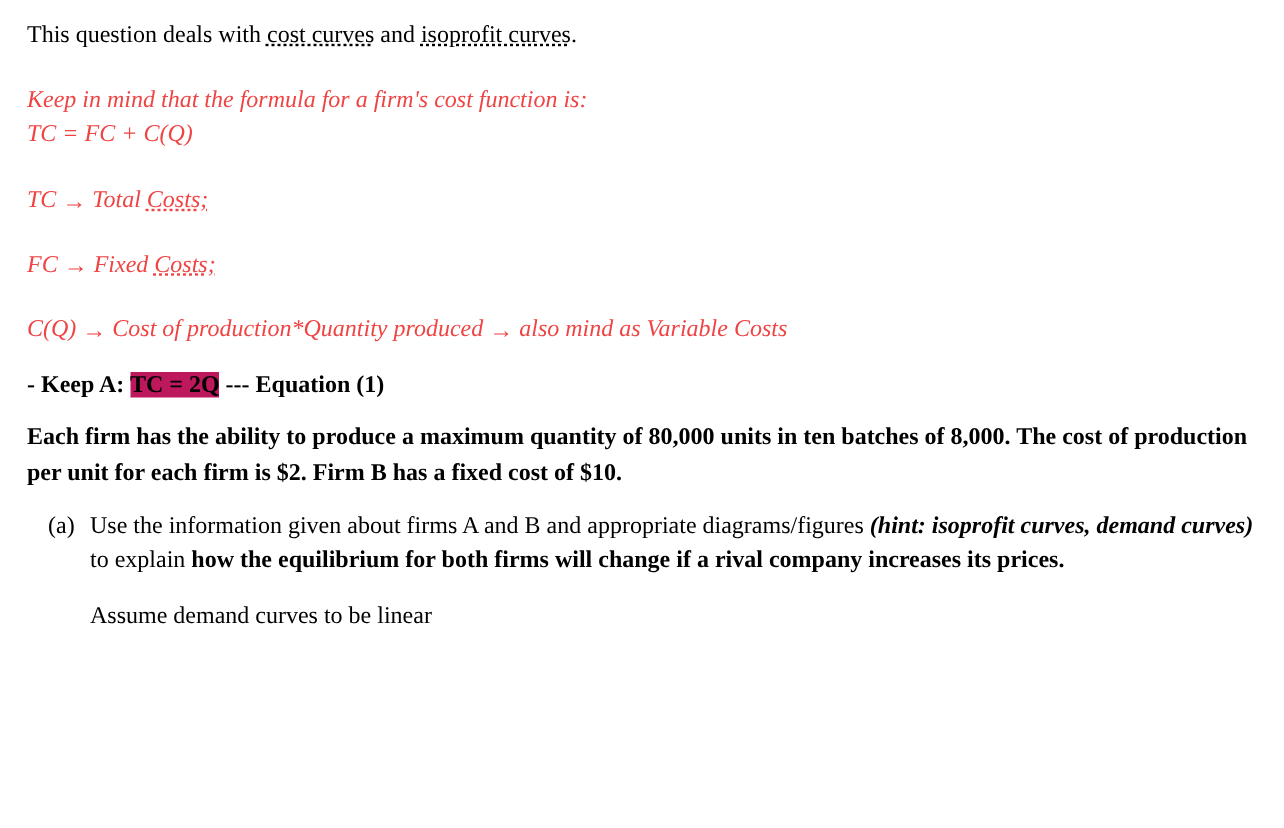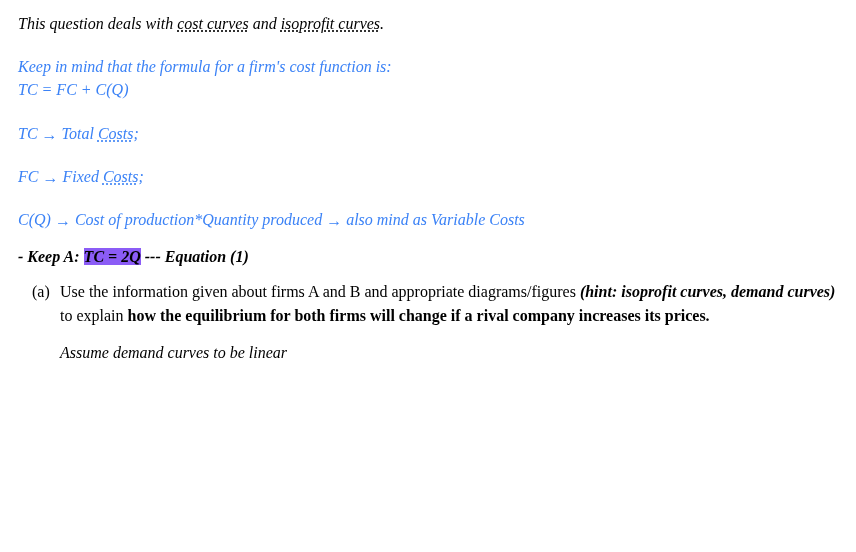--- a/index.html
+++ b/index.html
@@ -6,27 +6,27 @@
     margin: 0;
     padding: 12px 18px;
     font-family: "Times New Roman", Times, serif;
     font-size: 16px;
     color: #000;
     width: 856px;
     box-sizing: border-box;
     line-height: 1.45;
     background: #fff;
   }
-  p { margin: 0 0 14px 0; font-style: italic; }
-  .blue-italic { color: #3b82f6; font-style: italic; margin-top: 20px; }
+  p { margin: 0 0 14px 0; }
+  .blue-italic { color: #ef4444; font-style: italic; margin-top: 20px; }
   .udash { text-decoration: underline dotted; text-underline-offset: 2px; }
   .usolid { }
   .arrow { font-style: normal; display: inline-block; transform: translateY(1px); }
   .bold { font-weight: bold; }
-  .highlight { background: #8b5cf6; }
+  .highlight { background: #be185d; }
   .q2-block p { margin: 0 0 12px 0; }
   ol.alpha {
     list-style-type: none;
     margin: 0 0 14px 0;
     padding: 0 0 0 42px;
   }
   ol.alpha li { position: relative; margin-bottom: 14px; }
   ol.alpha li .marker {
     position: absolute;
     left: -28px;
@@ -58,20 +58,21 @@
   <span>C(Q) </span><span class="arrow">→</span><span> Cost of production*Quantity produced </span><span class="arrow">→</span><span> also mind as Variable Costs</span>
 </p>
 
 <div class="q2-block">
 
   <p class="bold">
     <span>- Keep A: </span><span class="highlight">TC = 2Q</span><span> --- Equation (1)</span>
   </p>
 
 
+  <p class="bold">Each firm has the ability to produce a maximum quantity of 80,000 units in ten batches of 8,000. The cost of production per unit for each firm is $2. Firm B has a fixed cost of $10.</p>
 </div>
 
 <ol class="alpha">
   <li>
     <span class="marker">(a)</span>
     <span>Use the information given about firms A and B and appropriate diagrams/figures </span><span class="hint">(hint: isoprofit curves, demand curves)</span><span> to explain </span><span class="bold">how the equilibrium </span><span class="bold usolid">for both firms</span><span class="bold"> will change </span><span class="bold usolid">if a rival company increases its prices</span><span class="bold">.</span>
   </li>
 </ol>
 
 <p class="assume">Assume demand curves to be linear</p>

